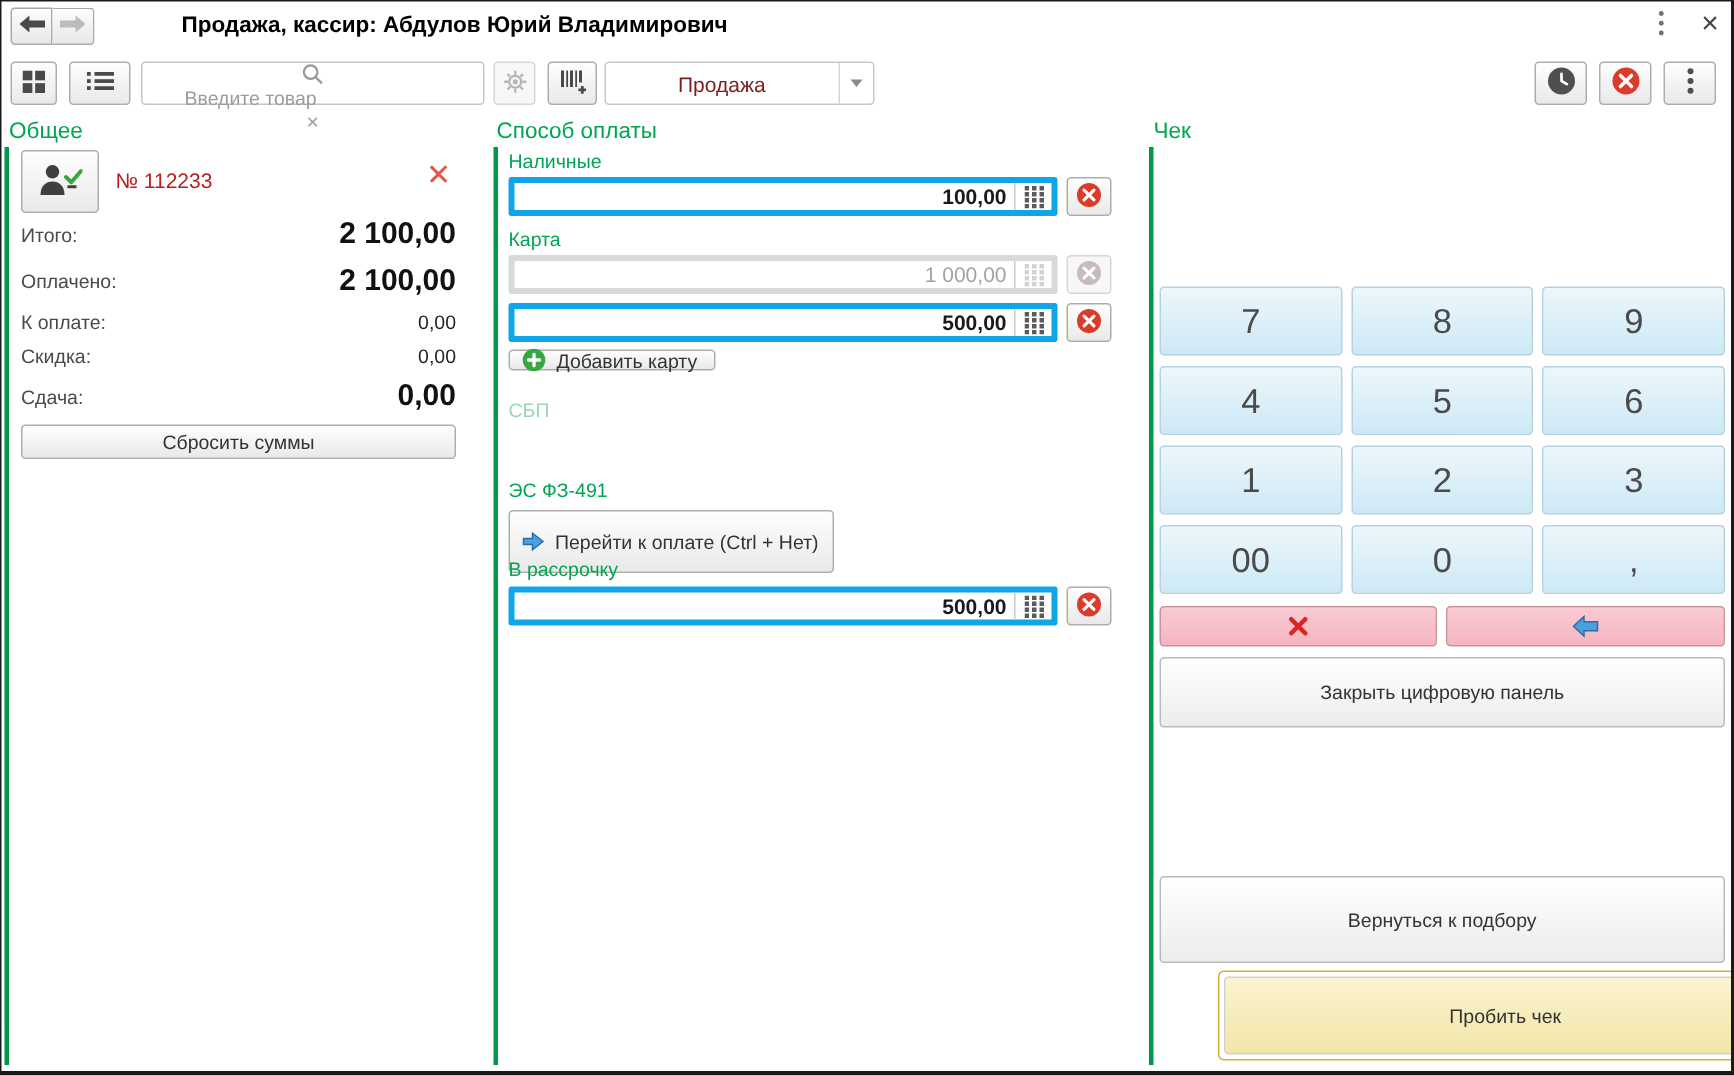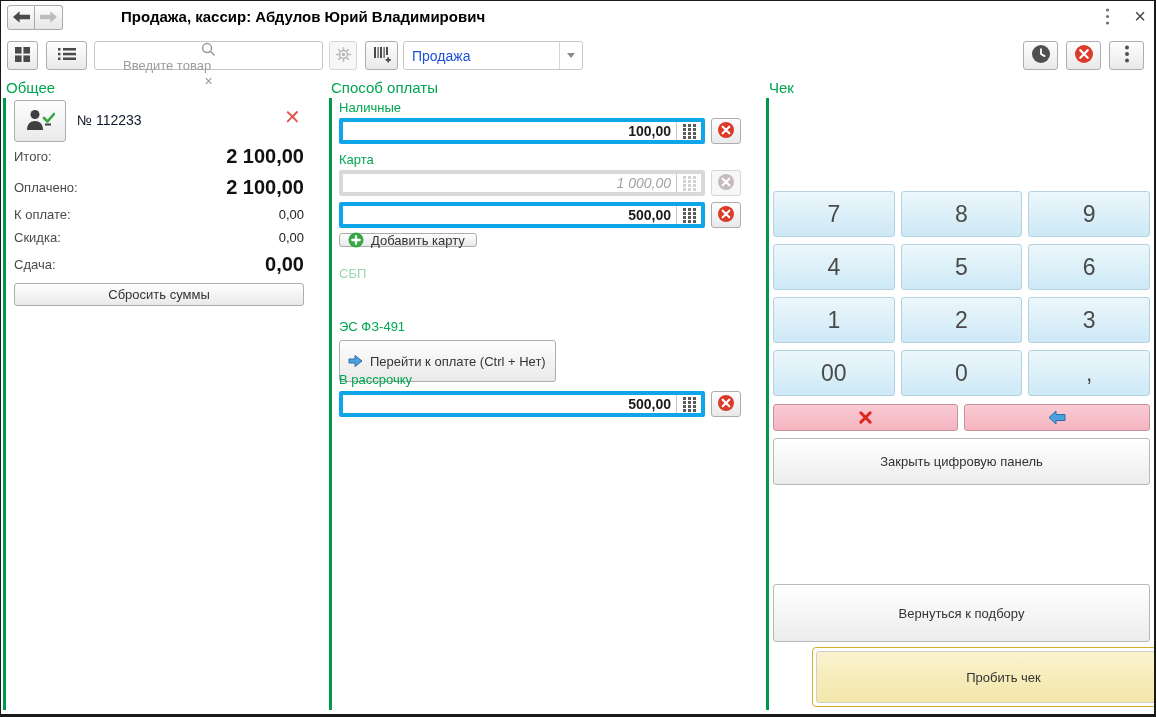--- a/index.html
+++ b/index.html
@@ -26,42 +26,42 @@
   .plain-icon-btn{background:none;border:none;display:flex;align-items:center;justify-content:center;}
   
   .tb-btn{height:29px;}
   .search-box{height:29px;border:1px solid #c6c6c6;border-radius:3px;display:flex;align-items:center;
     padding:0 6px;background:#fff;flex-direction:column;}
   .search-box input{flex:1;border:none;outline:none;font-size:13px;color:#444;min-width:0;
     font-family:inherit;background:transparent;margin-left:5px;}
   .search-box input::placeholder{color:#9c9c9c;}
   .search-clear{color:#9a9a9a;font-size:14px;padding:0 2px;line-height:1;}
   .mode-select{height:29px;border:1px solid #c9c9c9;border-radius:3px;display:flex;align-items:center;background:#fff;}
-  .mode-value{flex:1;font-size:14px;color:#1d4ed8;padding-left:8px;white-space:nowrap;overflow:hidden;}
+  .mode-value{flex:1;font-size:14px;color:#7f1d1d;padding-left:8px;white-space:nowrap;overflow:hidden;margin-left:40px;}
   .caret-seg{width:22px;align-self:stretch;border-left:1px solid #d6d6d6;display:flex;align-items:center;justify-content:center;}
   .caret-down{width:0;height:0;border-left:4px solid transparent;border-right:4px solid transparent;border-top:5px solid #8a8a8a;}
   
   .panel-line{width:3px;background:#00984a;top:97px;bottom:4px;}
   .panel-title{font-size:15px;color:#00a651;white-space:nowrap;}
   .green-label{font-size:13px;color:#00a651;white-space:nowrap;}
   .green-label.off{color:#9ed4b2;}
-  .link{color:#0f172a;font-size:14px;}
+  .link{color:#b91c1c;font-size:14px;}
   .red-x-plain{color:#e2574c;font-size:20px;line-height:1;}
   
   .t-row{display:flex;justify-content:space-between;align-items:center;}
   .t-row.big{height:31px;}
   .t-row.small{height:23px;}
   .t-label{font-size:13px;color:#4a4a4a;}
   .t-row.big .t-value{font-size:20px;font-weight:bold;color:#111;}
   .t-row.small .t-value{font-size:13px;color:#222;}
   
   .amount-input{display:flex;align-items:center;border:4px solid #0ea5e9;border-radius:2px;background:#fff;}
   .amount-input .val{flex:1;text-align:right;font-weight:bold;font-size:14px;color:#1a1a1a;padding-right:5px;white-space:nowrap;}
   .numpad-seg{width:24px;align-self:stretch;border-left:1px solid #c9c9c9;display:flex;align-items:center;justify-content:center;}
-  .amount-input.disabled{border-color:#d9d9d9;font-style:italic;}
+  .amount-input.disabled{border-color:#d9d9d9;}
   .amount-input.disabled .val{color:#a3a3a3;font-weight:normal;}
   .x-btn{width:30px;height:26px;}
   
   .keypad{display:grid;grid-template-columns:repeat(3,1fr);column-gap:6px;row-gap:7px;}
   .key{height:46px;background:linear-gradient(#ecf7fb,#cde9f6);border:1px solid #b4d2e2;border-radius:3px;
     font-size:23px;color:#4a4a4a;display:flex;align-items:center;justify-content:center;font-family:inherit;}
   .pinkbtn{background:linear-gradient(#f9cbd3,#f5b5c0);border:1px solid #c6939c;border-radius:3px;
     display:flex;align-items:center;justify-content:center;}
   .white-big{background:linear-gradient(#ffffff,#ececec);border:1px solid #b9b9b9;border-radius:3px;
     font-size:13px;color:#333;display:flex;align-items:center;justify-content:center;font-family:inherit;}

